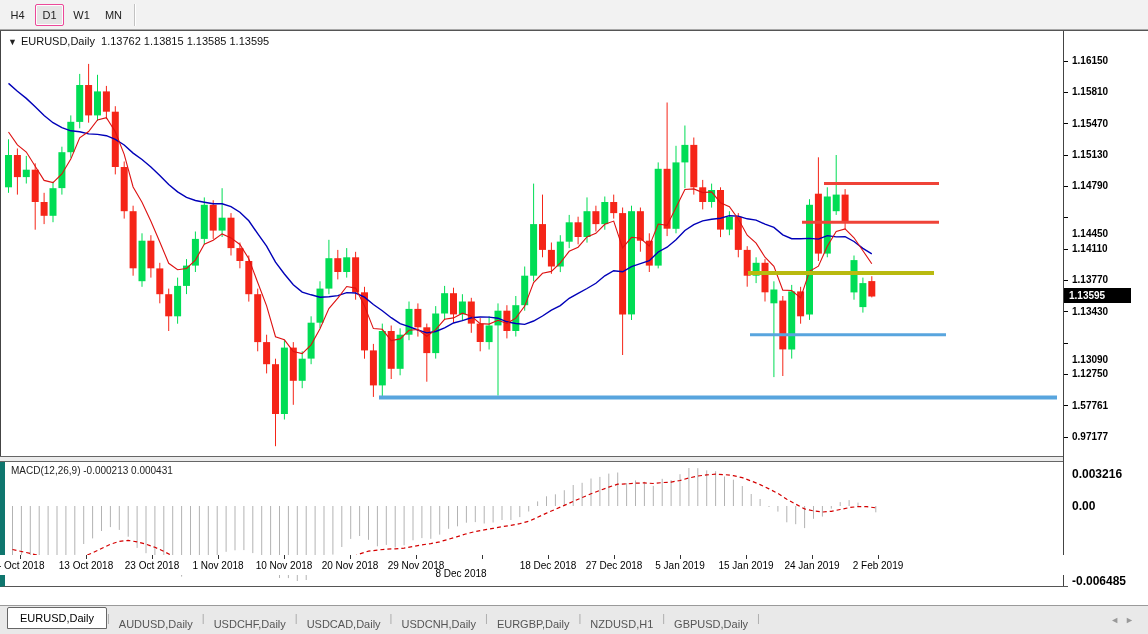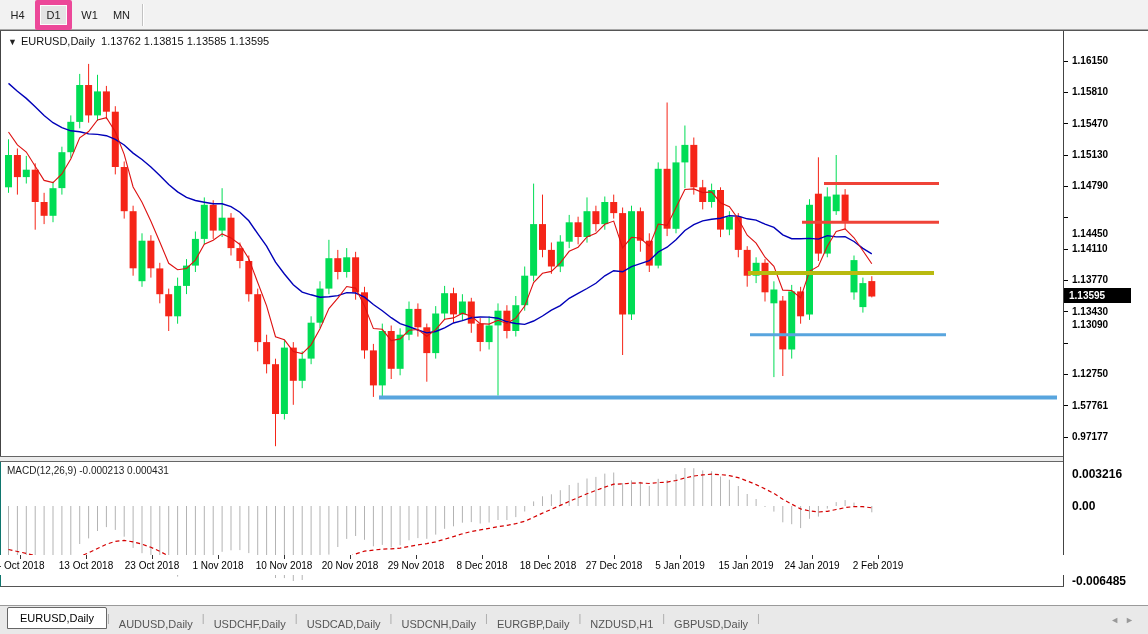--- a/index.html
+++ b/index.html
@@ -3,34 +3,34 @@
 <meta charset="utf-8">
 <style>
   html,body{margin:0;padding:0;background:#fff;}
   #app{position:relative;width:1148px;height:634px;background:#fff;overflow:hidden;
        font-family:"Liberation Sans",sans-serif;-webkit-font-smoothing:none;}
   
   #toolbar{position:absolute;left:0;top:0;width:1148px;height:29px;background:#f2f2f2;
            border-bottom:1px solid #a8a8a8;display:flex;align-items:center;}
   .tbtn{min-width:27px;height:20px;margin-left:3px;display:flex;align-items:center;justify-content:center;
         font-size:11px;color:#222;border:1px solid transparent;border-radius:2px;cursor:default;}
-  .tbtn.active{background:#e4e4e4;border:5px solid #ec4899;box-shadow:inset 0 0 0 1px #fdfdfd;}
+  .tbtn.active{background:#e4e4e4;border:1px solid #ec4899;box-shadow:inset 0 0 0 1px #fdfdfd;}
   .tool-sep{width:1px;height:22px;background:#c2c2c2;border-right:1px solid #fff;margin-left:6px;}
   
   #chartwin{position:absolute;left:0;top:30px;width:1148px;height:555px;background:#fff;
             border-top:1px solid #555;}
   #main-pane{position:absolute;left:0;top:0;width:1063px;height:425px;background:#fff;
              border-left:1px solid #444;}
   #main-svg{position:absolute;left:0;top:0;}
   #chart-title{position:absolute;left:7px;top:4px;font-size:11px;color:#111;white-space:pre;}
   #chart-title .tri{font-size:9px;margin-right:4px;color:#222;}
   #splitter{position:absolute;left:0;top:425px;width:1063px;height:6px;background:#ececec;
             border-top:1px solid #666;border-bottom:1px solid #666;box-sizing:border-box;}
   #macd-pane{position:absolute;left:0;top:431px;width:1063px;height:124px;background:#fff;
-             border-left:1px solid #0f766e;border-bottom:1px solid #555;box-sizing:content-box;}
+             border-left:5px solid #0f766e;border-bottom:1px solid #555;box-sizing:content-box;}
   #macd-svg{position:absolute;left:0;top:0;}
   #macd-label{position:absolute;left:6px;top:3px;font-size:10px;color:#222;white-space:pre;}
   
   #scale-col{position:absolute;left:1063px;top:0;width:85px;height:555px;background:#fff;
              border-left:1px solid #444;}
   .plabel{position:absolute;left:8px;font-size:10px;font-weight:bold;color:#000;line-height:12px;}
   .ptick{position:absolute;left:0;width:4px;height:1px;background:#000;}
   #price-tag{position:absolute;left:0;width:62px;height:15px;background:#000;color:#fff;
              font-size:10px;font-weight:bold;line-height:15px;padding-left:5px;}
   .mlabel{position:absolute;left:8px;font-size:12px;font-weight:bold;color:#000;line-height:12px;}
@@ -393,21 +393,21 @@
         <div class="plabel" style="top: 149.333px;">1.14790</div>
         <div class="ptick" style="top: 186.167px;"></div>
         <div class="plabel" style="top: 167px; margin-top: 30px;">1.14450</div>
         <div class="ptick" style="top: 217.5px;"></div>
         <div class="plabel" style="top: 212px;">1.14110</div>
         <div class="ptick" style="top: 248.833px;"></div>
         <div class="plabel" style="top: 243.333px;">1.13770</div>
         <div class="ptick" style="top: 280.167px;"></div>
         <div class="plabel" style="top: 274.667px;">1.13430</div>
         <div class="ptick" style="top: 311.5px;"></div>
-        <div class="plabel" style="top: 288px;">1.13090</div>
+        <div class="plabel" style="top: 323px;">1.13090</div>
         <div class="ptick" style="top: 342.833px;"></div>
         <div class="plabel" style="top: 337.333px;">1.12750</div>
         <div class="ptick" style="top: 374.167px;"></div>
         <div class="plabel" style="top: 368.667px;">1.57761</div>
         <div class="ptick" style="top: 405.5px;"></div>
         <div class="plabel" style="top: 400px;">0.97177</div>
         <div class="mlabel" style="top: 437px;">0.003216</div>
         <div class="mlabel" style="top: 469px;">0.00</div>
         <div class="mlabel" style="top: 544px;">-0.006485</div>
       </div>
@@ -422,21 +422,21 @@
       <div class="dlabel" style="left: 152px;">23 Oct 2018</div>
       <div class="dtick" style="left: 218px;"></div>
       <div class="dlabel" style="left: 218px;">1 Nov 2018</div>
       <div class="dtick" style="left: 284px;"></div>
       <div class="dlabel" style="left: 284px;">10 Nov 2018</div>
       <div class="dtick" style="left: 350px;"></div>
       <div class="dlabel" style="left: 350px;">20 Nov 2018</div>
       <div class="dtick" style="left: 416px;"></div>
       <div class="dlabel" style="left: 416px;">29 Nov 2018</div>
       <div class="dtick" style="left: 482px;"></div>
-      <div class="dlabel" style="left: 482px;">8 Dec 2018</div>
+      <div class="dlabel" style="left: 461px; margin-top: 8px;">8 Dec 2018</div>
       <div class="dtick" style="left: 548px;"></div>
       <div class="dlabel" style="left: 548px;">18 Dec 2018</div>
       <div class="dtick" style="left: 614px;"></div>
       <div class="dlabel" style="left: 614px;">27 Dec 2018</div>
       <div class="dtick" style="left: 680px;"></div>
       <div class="dlabel" style="left: 680px;">5 Jan 2019</div>
       <div class="dtick" style="left: 746px;"></div>
       <div class="dlabel" style="left: 746px;">15 Jan 2019</div>
       <div class="dtick" style="left: 812px;"></div>
       <div class="dlabel" style="left: 812px;">24 Jan 2019</div>

